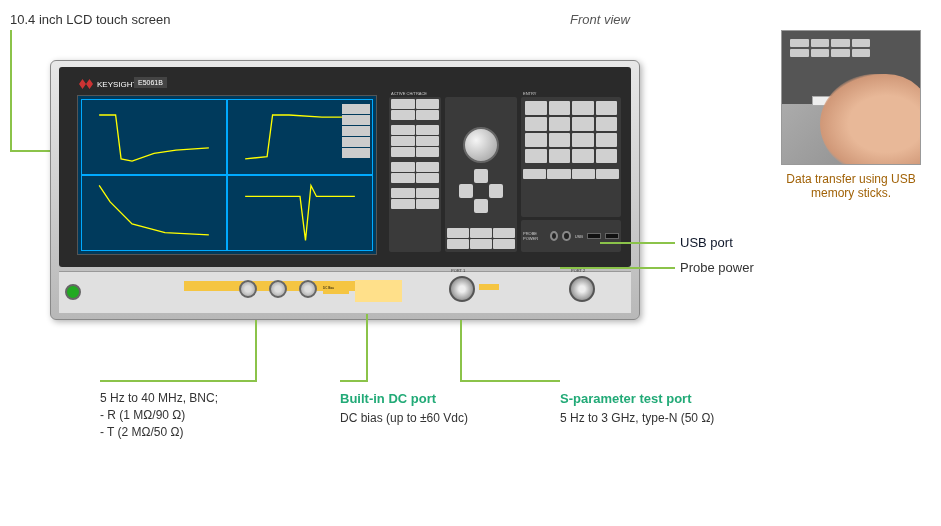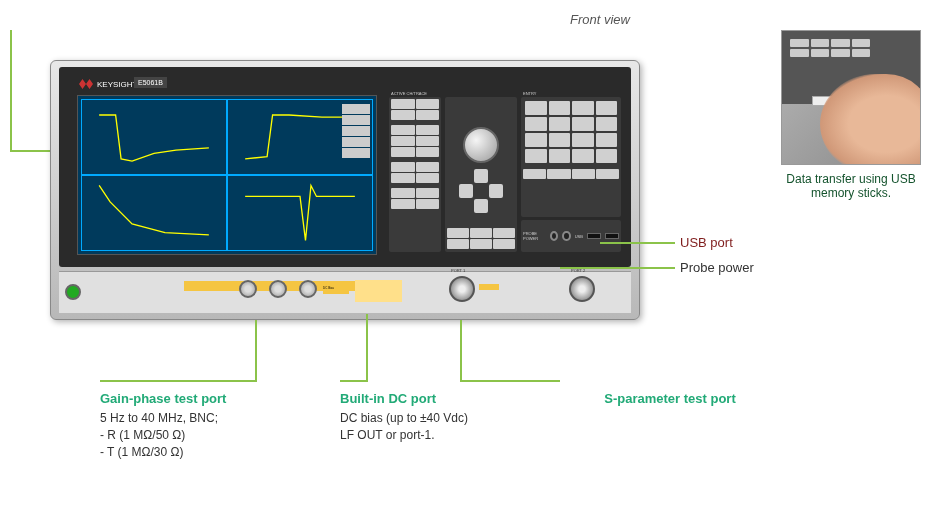--- a/index.html
+++ b/index.html
@@ -76,48 +76,49 @@
 .dcbias-y { position: absolute; top: 12px; width: 20px; height: 6px; background: #f5c542; font-size: 2px; }
 .dy1 { left: 420px; }
 
 
 .inset { position: absolute; right: 20px; top: 30px; width: 140px; height: 135px; background: linear-gradient(135deg, #b8b8b8, #888); border: 1px solid #999; overflow: hidden; }
 .inset-panel { position: absolute; left: 0; top: 0; width: 100%; height: 55%; background: #555; }
 .inset-btns { position: absolute; left: 8px; top: 8px; display: grid; grid-template-columns: repeat(4, 1fr); gap: 2px; width: 80px; }
 .inset-btn { height: 8px; background: #ccc; border-radius: 1px; }
 .inset-hand { position: absolute; right: -10px; bottom: -10px; width: 110px; height: 100px; background: radial-gradient(ellipse at 60% 50%, #e8b898 40%, #d09878 70%, transparent 75%); border-radius: 50% 40% 30% 50%; }
 .inset-usb { position: absolute; left: 30px; top: 65px; width: 30px; height: 10px; background: #eee; border: 1px solid #aaa; }
-.inset-cap { position: absolute; right: 20px; top: 172px; width: 140px; text-align: center; font-size: 12px; color: #14532d; }
-
-
-.callout-usb { position: absolute; left: 680px; top: 235px; font-size: 13px; color: #7f1d1d; }
+.inset-cap { position: absolute; right: 20px; top: 172px; width: 140px; text-align: center; font-size: 12px; color: #a16207; }
+
+
+.callout-usb { position: absolute; left: 680px; top: 235px; font-size: 13px; color: #0f172a; }
 .line-usb-h { position: absolute; left: 600px; top: 242px; width: 75px; height: 2px; background: #8bc34a; }
 .callout-probe { position: absolute; left: 680px; top: 260px; font-size: 13px; color: #333; }
 .line-probe-h { position: absolute; left: 560px; top: 267px; width: 115px; height: 2px; background: #8bc34a; }
 
 
 .line-v { position: absolute; width: 2px; background: #8bc34a; }
 .lv1 { left: 255px; top: 320px; height: 60px; }
 .lv2 { left: 366px; top: 314px; height: 66px; }
 .lv3 { left: 460px; top: 320px; height: 60px; }
 .lv-h { position: absolute; height: 2px; background: #8bc34a; }
 .lh1 { left: 100px; top: 380px; width: 157px; }
 .lh2 { left: 340px; top: 380px; width: 28px; }
 .lh3 { left: 460px; top: 380px; width: 100px; }
 
 .bc { position: absolute; top: 390px; font-size: 12px; color: #333; line-height: 1.4; }
 .bc1 { left: 100px; width: 200px; }
 .bc2 { left: 340px; width: 190px; }
-.bc3 { left: 560px; width: 220px; text-align: center; }
+.bc3 { left: 560px; width: 220px; }
 .bc-title { font-weight: bold; color: #2a7; font-size: 13px; margin-bottom: 2px; }
 </style>
 </head>
 <body>
 <div class="container">
 
+<div class="callout-top">10.4 inch LCD touch screen</div>
 <div class="line-top"></div>
 <div class="line-top-h"></div>
 
 <div class="front-view">Front view</div>
 
 <div class="instrument">
   <div class="bezel">
     <div class="logo-area">
       <div class="logo-mark"></div>
       <span>KEYSIGHT</span>
@@ -299,27 +300,26 @@
 <div class="callout-probe">Probe power</div>
 
 <div class="line-v lv1"></div>
 <div class="lv-h lh1"></div>
 <div class="line-v lv2"></div>
 <div class="lv-h lh2"></div>
 <div class="line-v lv3"></div>
 <div class="lv-h lh3"></div>
 
 <div class="bc bc1">
-  <div class="bc-title">Gain-phase test port</div>
   <div>5 Hz to 40 MHz, BNC;</div>
-  <div>- R (1 MΩ/50 Ω)</div>
-  <div>- T (1 MΩ/30 Ω)</div>
+  <div>- R (1 MΩ/90 Ω)</div>
+  <div>- T (2 MΩ/50 Ω)</div>
 </div>
 <div class="bc bc2">
   <div class="bc-title">Built-in DC port</div>
-  <div>DC bias (up to ±40 Vdc)</div>
-  <div>LF OUT or port-1.</div>
+  <div>DC bias (up to ±60 Vdc)</div>
 </div>
 <div class="bc bc3">
   <div class="bc-title">S-parameter test port</div>
+  <div>5 Hz to 3 GHz, type-N (50 Ω)</div>
 </div>
 
 </div>
 
 </body></html>

